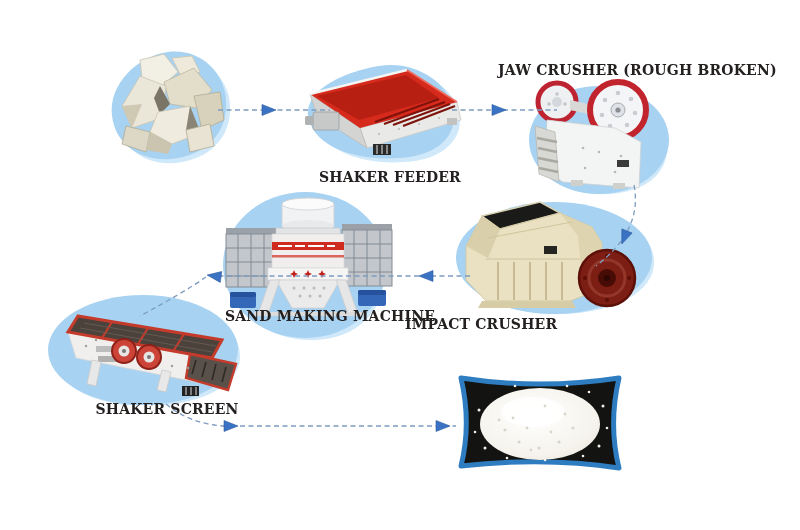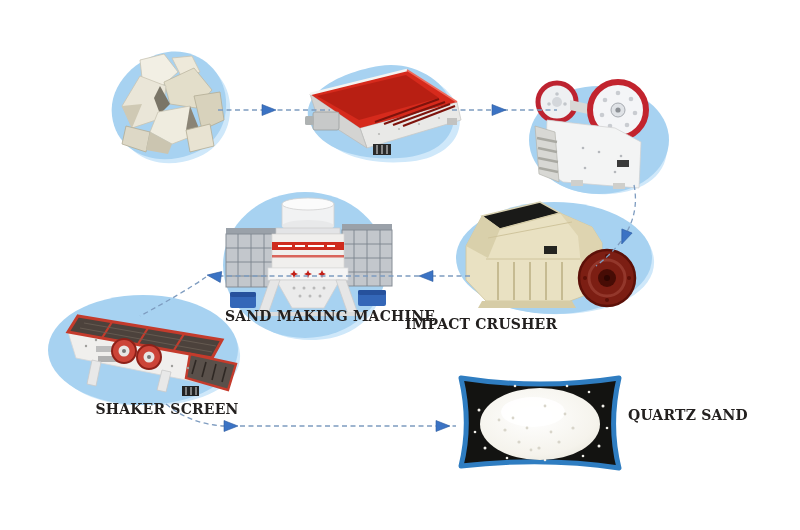--- a/index.html
+++ b/index.html
@@ -70,20 +70,21 @@
 
       <rect x="86" y="86" width="18" height="11" fill="#2a2a2a"></rect>
       <g stroke="#e8e8e8" stroke-width="1">
           <line x1="90" y1="87" x2="90" y2="96"></line>
           <line x1="95" y1="87" x2="95" y2="96"></line>
           <line x1="100" y1="87" x2="100" y2="96"></line>
         </g>
       <rect x="160" y="60" width="10" height="7" fill="#c2c2c0"></rect>
     </g>
   </svg>
+  <div class="node-label" style="left:315px;top:169px;width:150px;">SHAKER FEEDER</div>
 
   <svg class="node-svg" style="left:525px;top:70px;" width="150" height="130" viewBox="0 0 150 130">
     <path d="M80,20 C112,16 140,42 142,74 C144,104 120,122 84,124 C48,126 14,112 10,80 C6,48 46,24 80,20 Z" fill="#cfe8fa"></path>
     <ellipse cx="74" cy="70" rx="70" ry="54" fill="#a7d2f1"></ellipse>
     <g>
 
       <circle cx="32" cy="32" r="19" fill="#eef0f2" stroke="#bd2330" stroke-width="5"></circle>
       <circle cx="32" cy="32" r="5" fill="#d4d7db"></circle>
       <circle cx="32" cy="24" r="1.8" fill="#c2c6cb"></circle>
         <circle cx="24" cy="34" r="1.8" fill="#c2c6cb"></circle>
@@ -119,20 +120,21 @@
           <circle cx="74" cy="82" r="1.3"></circle>
           <circle cx="96" cy="86" r="1.3"></circle>
         <circle cx="60" cy="98" r="1.3"></circle>
           <circle cx="90" cy="102" r="1.3"></circle>
       </g>
       <rect x="92" y="90" width="12" height="7" fill="#3a3a3a"></rect>
       <rect x="46" y="110" width="12" height="6" fill="#cfcfcb"></rect>
       <rect x="88" y="113" width="12" height="6" fill="#cfcfcb"></rect>
     </g>
   </svg>
+  <div class="node-label" style="left:498px;top:62px;width:230px;">JAW CRUSHER (ROUGH BROKEN)</div>
 
   <svg class="node-svg" style="left:452px;top:196px;" width="205" height="125" viewBox="0 0 205 125">
     <path d="M108,12 C160,10 200,34 202,64 C204,94 166,116 112,118 C58,120 12,100 10,68 C8,36 56,14 108,12 Z" fill="#cfe8fa"></path>
     <ellipse cx="102" cy="62" rx="98" ry="56" fill="#a7d2f1"></ellipse>
     <g>
 
       <polygon points="30,20 88,6 108,17 48,33" fill="#1a1a18" stroke="#d9d2b2" stroke-width="1.5"></polygon>
 
       <polygon points="14,50 30,20 48,33 108,17 140,31 150,47 150,93 118,105 34,105 14,84" fill="#e9e1c2" stroke="#cfc49c" stroke-width="0.8"></polygon>
       <polygon points="14,50 30,20 48,33 36,62" fill="#d9d0ab"></polygon>
@@ -327,21 +329,20 @@
           <circle cx="144" cy="76" r="1.5"></circle>
         <circle cx="60" cy="16" r="1.3"></circle>
           <circle cx="112" cy="16" r="1.3"></circle>
           <circle cx="90" cy="90" r="1.3"></circle>
         <circle cx="52" cy="88" r="1.3"></circle>
           <circle cx="128" cy="86" r="1.3"></circle>
           <circle cx="134" cy="22" r="1.3"></circle>
       </g>
     </g>
   </svg>
-  <div class="node-label" style="left:628px;top:407px;width:130px;text-align:left;">QUARTZ SAND</div>
 
   <svg id="arrow-layer" width="800" height="530" viewBox="0 0 800 530">
     <defs>
       <path id="ah" d="M0,-5.5 L14,0 L0,5.5 Z"></path>
     </defs>
     <g fill="none" stroke="#7e9cc0" stroke-width="1.3" stroke-dasharray="5 3.5">
       <path d="M218,110 H330"></path>
       <path d="M452,110 H557"></path>
       <path d="M634,185 Q643,230 596,266"></path>
       <path d="M470,276 H212"></path>

